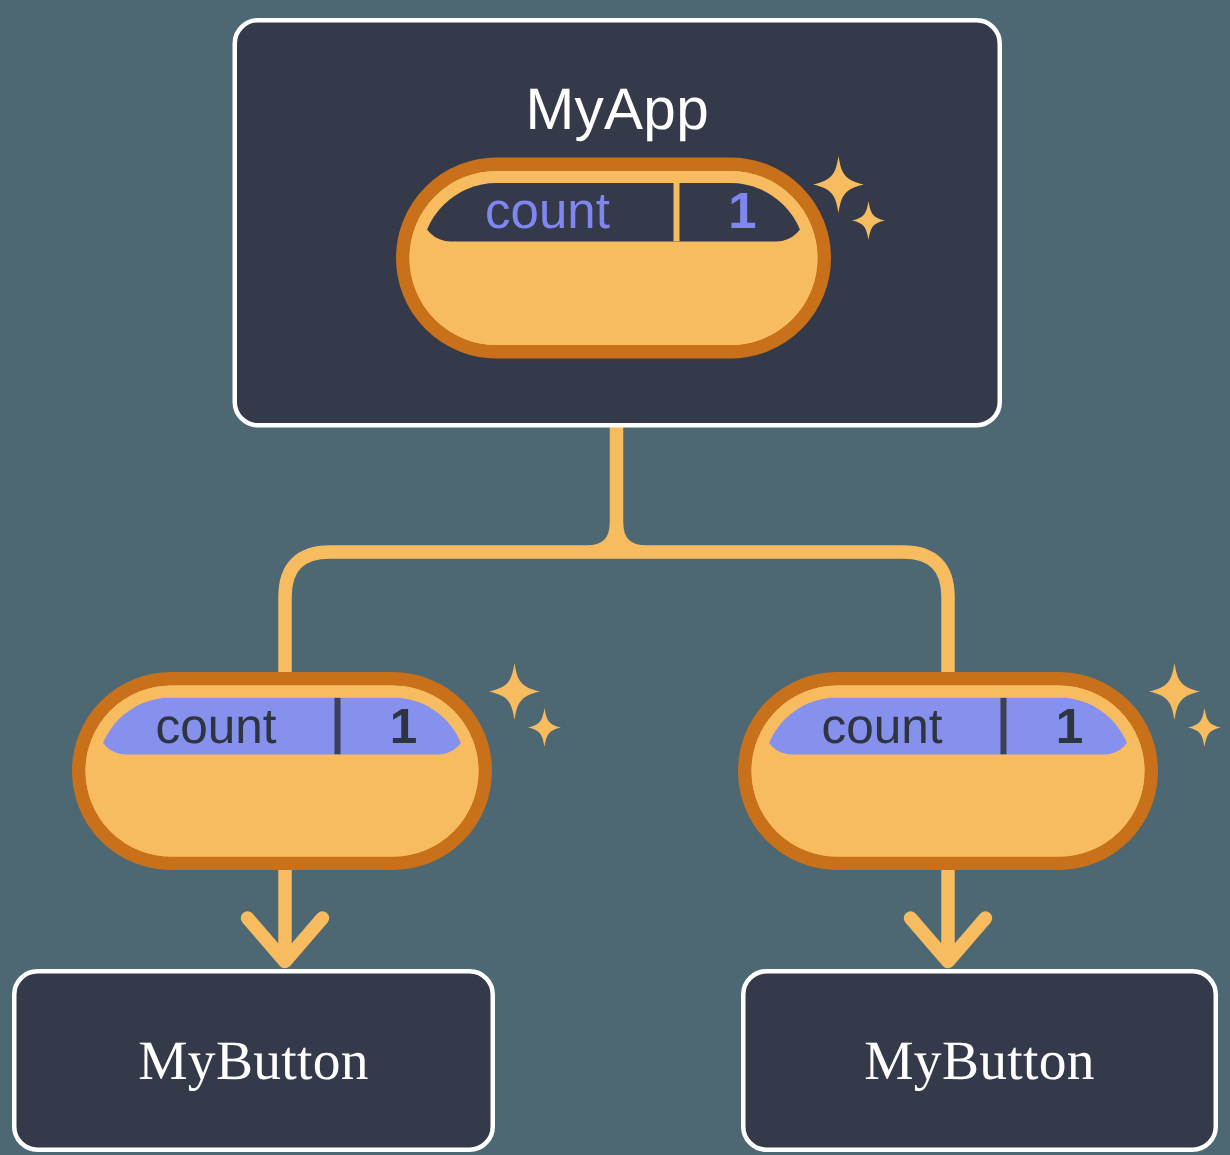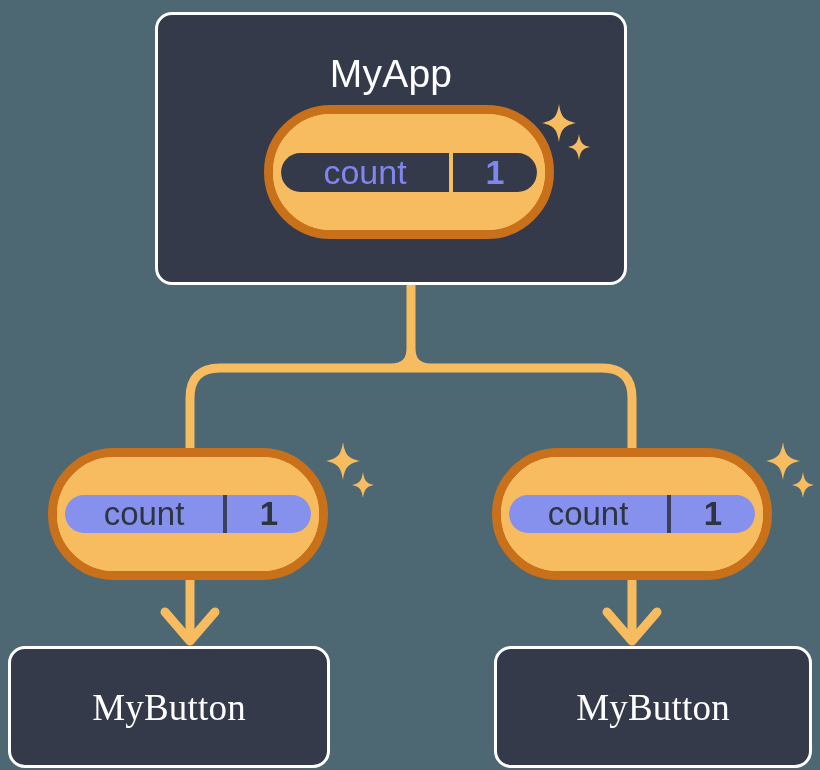--- a/index.html
+++ b/index.html
@@ -40,21 +40,21 @@
     color: #ffffff;
     font-weight: 400;
     letter-spacing: 0.2px;
     text-align: center;
     white-space: nowrap;
   }
 
   #card-myapp {
     left: 155px;
     top: 12px;
-    width: 472px;
+    width: 513px;
     height: 273px;
   }
   #card-myapp .card-title {
     position: absolute;
     left: 0;
     top: 36px;
     width: 100%;
     font-size: 39px;
     line-height: 46px;
   }
@@ -92,21 +92,21 @@
     display: flex;
     align-items: stretch;
     border-radius: 999px;
     border: 9px solid #c8701a;
     background: #f8bc60;
     z-index: 3;
   }
   .pill-inner {
     flex: 1 1 auto;
     display: flex;
-    align-items: center;
+    align-items: flex-start;
     border-radius: 999px;
     border: 8px solid #f8bc60;
     background: transparent;
     overflow: hidden;
   }
   .pill-body {
     flex: 1 1 auto;
     display: flex;
     align-items: stretch;
     border-radius: 999px;

